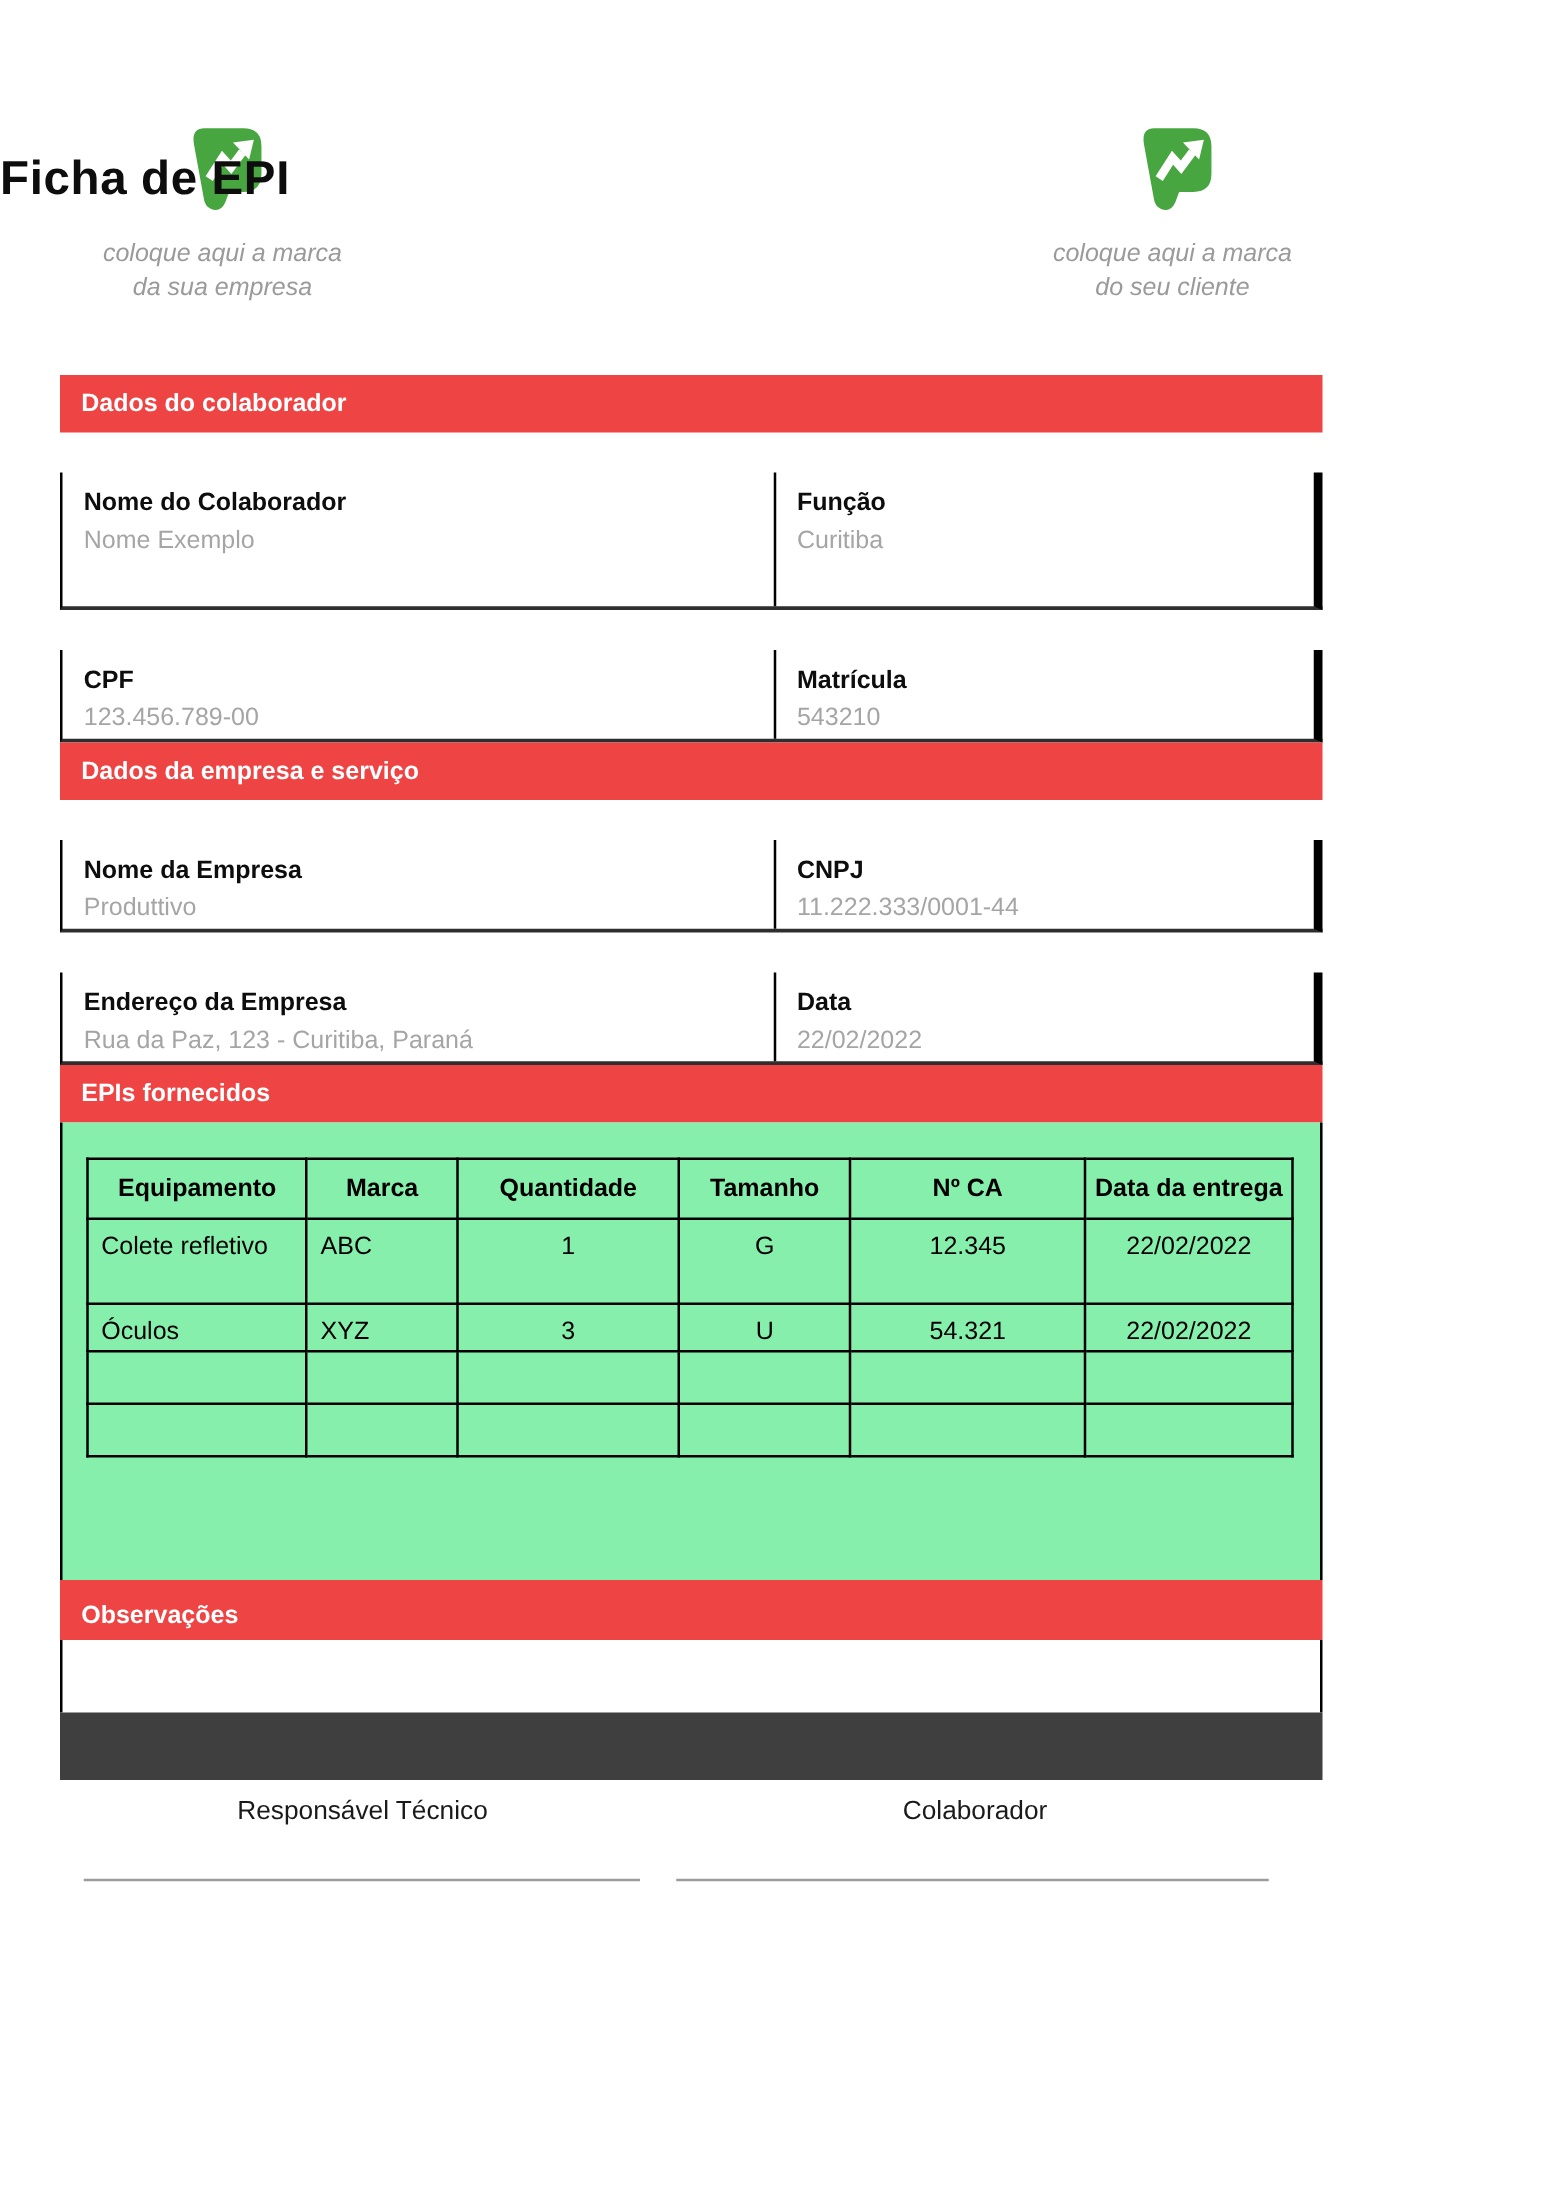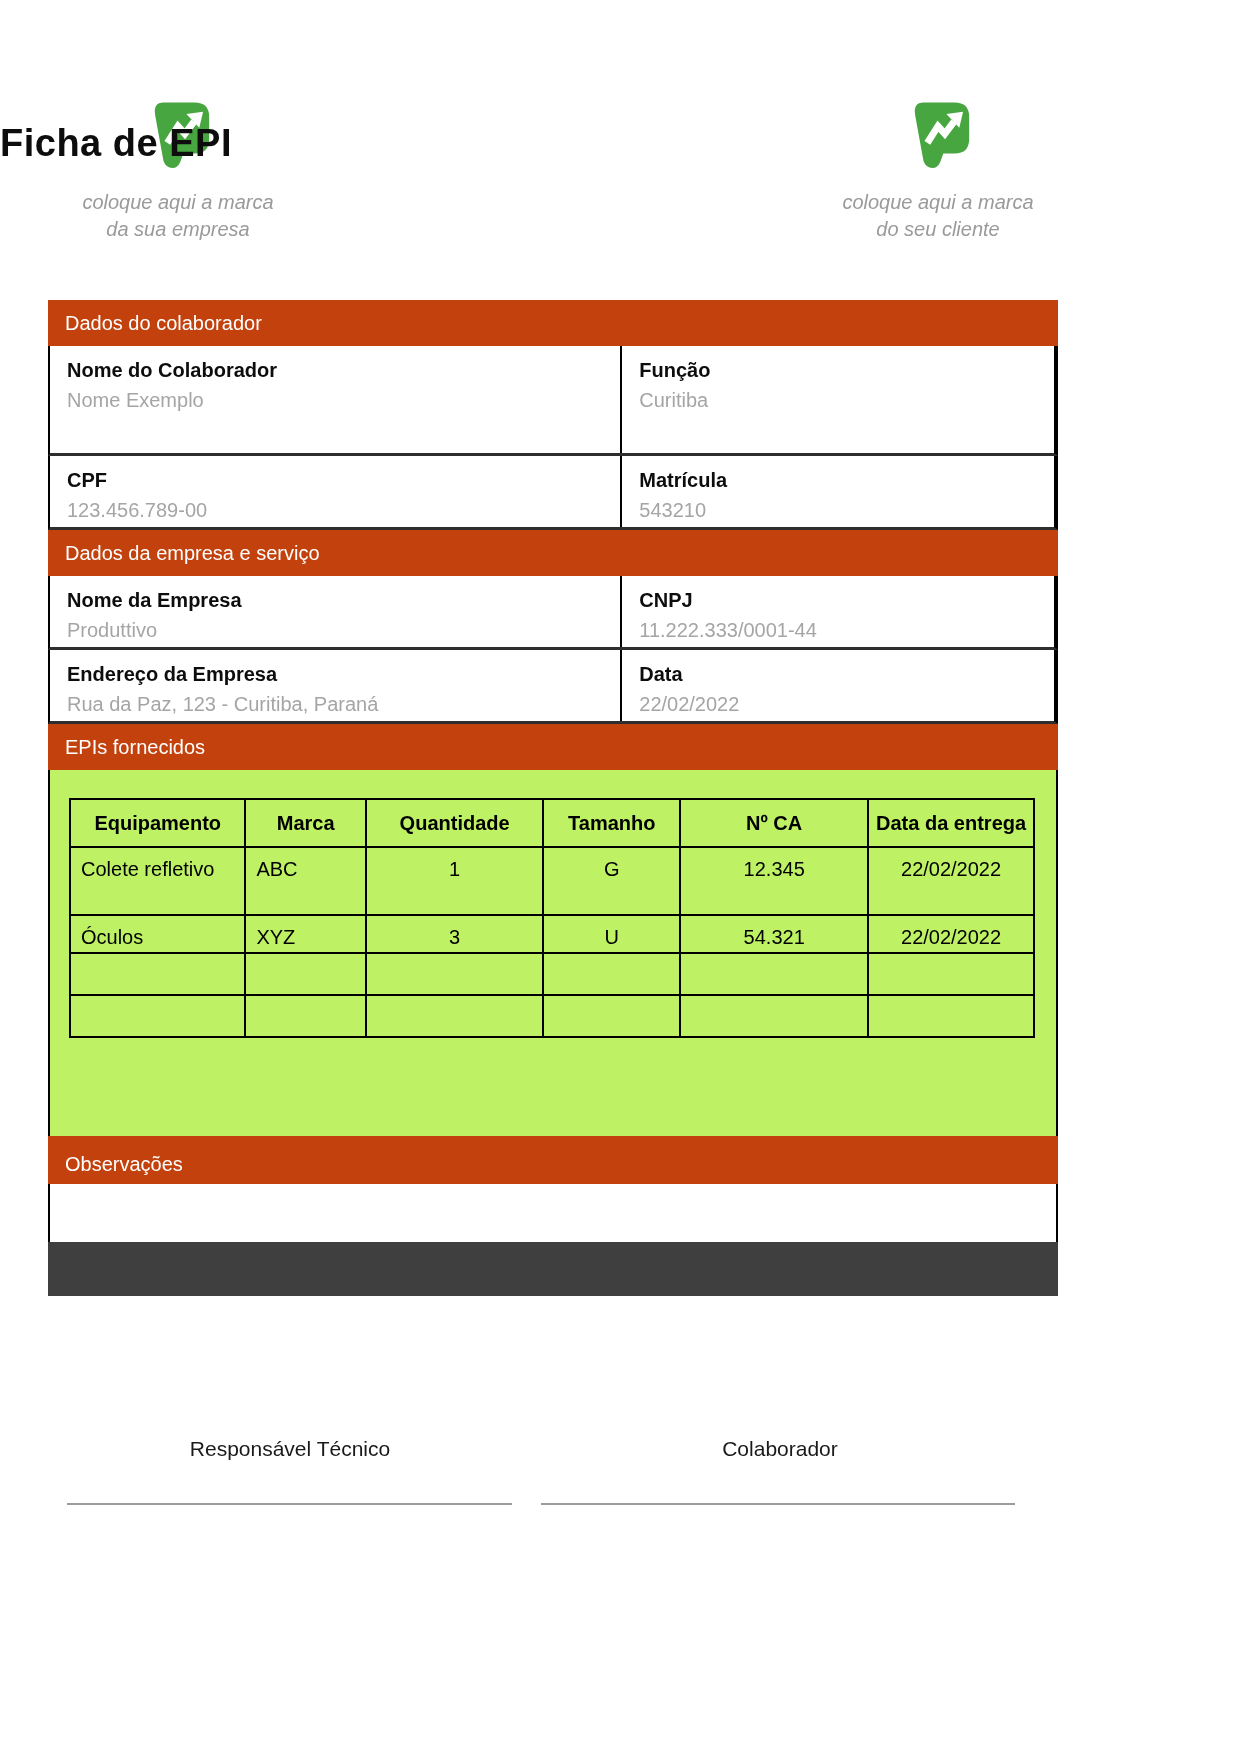--- a/index.html
+++ b/index.html
@@ -14,38 +14,38 @@
   .brand-right{left:828px;}
   .brand svg{display:inline-block;}
   .brand-caption{margin-top:14px;font-style:italic;font-size:20px;line-height:1.35;color:#9a9a9a;}
   .page-title{
     position:absolute;top:122px;left:0;width:1104px;text-align:left;
     font-size:38px;font-weight:bold;color:#0d0d0d;letter-spacing:0.5px;
   }
   
   .form{position:absolute;left:48px;top:300px;width:1010px;}
   .bar{
-    height:46px;background:#c2410c;color:#ffffff;font-weight:normal;font-size:20px;
+    height:46px;background:#ef4444;color:#ffffff;font-weight:bold;font-size:20px;
     line-height:46px;padding-left:17px;box-sizing:border-box;
   }
   .bar.tall{height:48px;line-height:56px;}
   .info-row{
     display:flex;box-sizing:border-box;
-    border-left:2px solid #000;border-right:4px solid #000000;border-bottom:3px solid #2e2e2e;
+    border-left:2px solid #000;border-right:7px solid #000000;border-bottom:3px solid #2e2e2e;margin-top:32px;
   }
   .info-cell{box-sizing:border-box;padding:11px 14px 0 17px;}
   .info-cell.left{width:57%;border-right:2px solid #000;}
   .info-cell.right{width:43%;}
   .row-h110{height:110px;}
   .row-h74{height:74px;}
   .flabel{font-weight:bold;font-size:20px;color:#0d0d0d;line-height:1.35;}
   .fvalue{font-size:20px;color:#A5A5A5;line-height:1.4;margin-top:2px;}
   
   .epis-box{
-    height:366px;box-sizing:border-box;position:relative;background:#bef264;
+    height:366px;box-sizing:border-box;position:relative;background:#86efac;
     border-left:2px solid #000;border-right:2px solid #000;
   }
   table.epi{
     position:absolute;left:19px;top:28px;width:966px;
     border-collapse:collapse;table-layout:fixed;font-size:20px;
   }
   table.epi th,table.epi td{
     border:2px solid #000;box-sizing:border-box;overflow:hidden;
   }
   table.epi th{font-weight:bold;text-align:center;height:48px;padding:4px 4px;}

